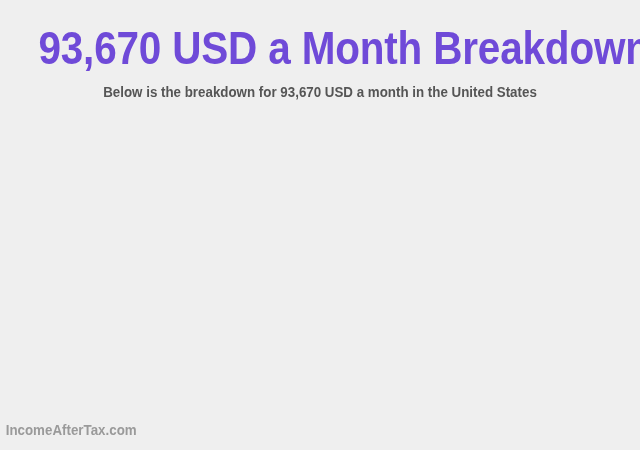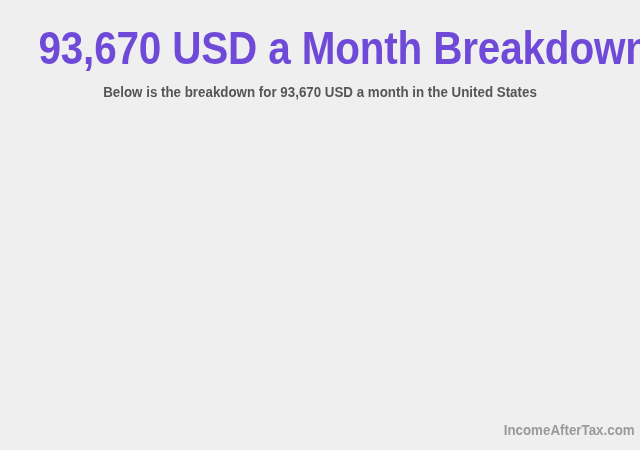--- a/index.html
+++ b/index.html
@@ -88,21 +88,21 @@
     height: 295px;
     background: transparent;
   }
 
   
   #footer {
     position: absolute;
     left: 0;
     top: 421px;
     width: 640px;
-    text-align: right;
+    text-align: left;
   }
 
   #footer-brand {
     display: inline-block;
     font-family: "Liberation Sans Narrow", "Liberation Sans", sans-serif;
     font-size: 14.5px;
     line-height: 18px;
     font-weight: bold;
     color: #9a9a9a;
     letter-spacing: 0px;

